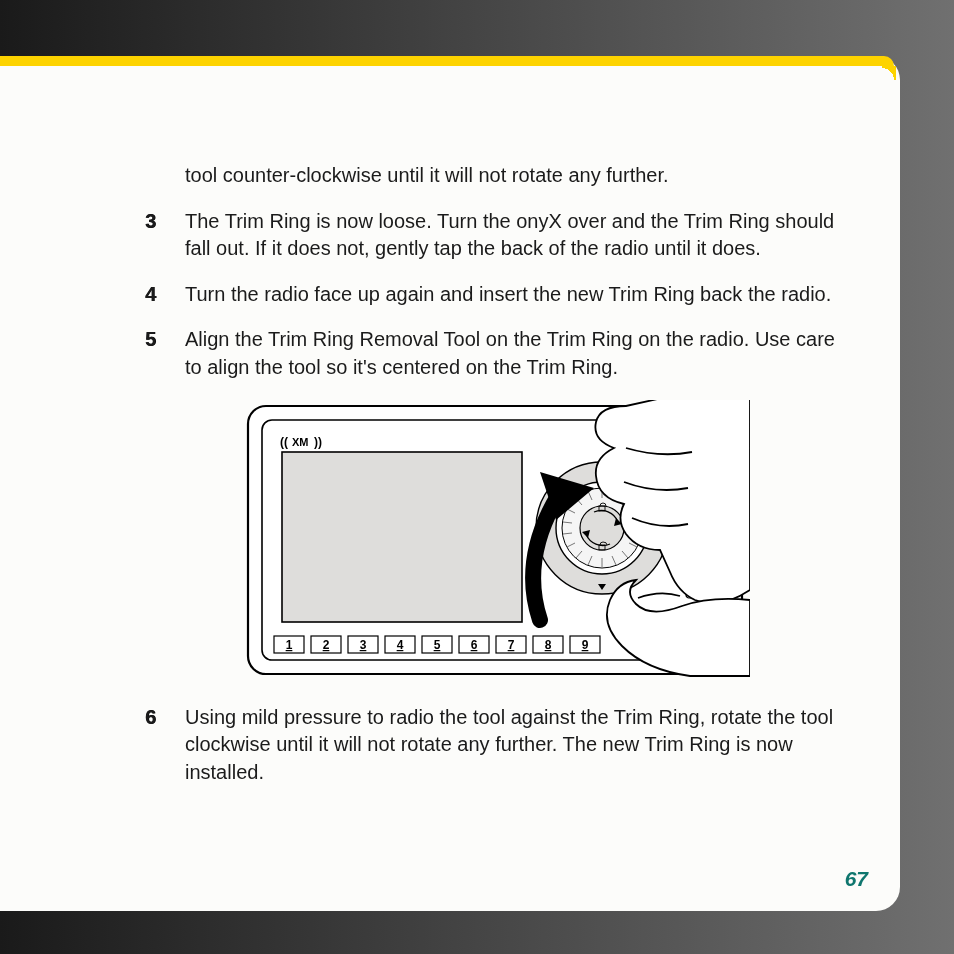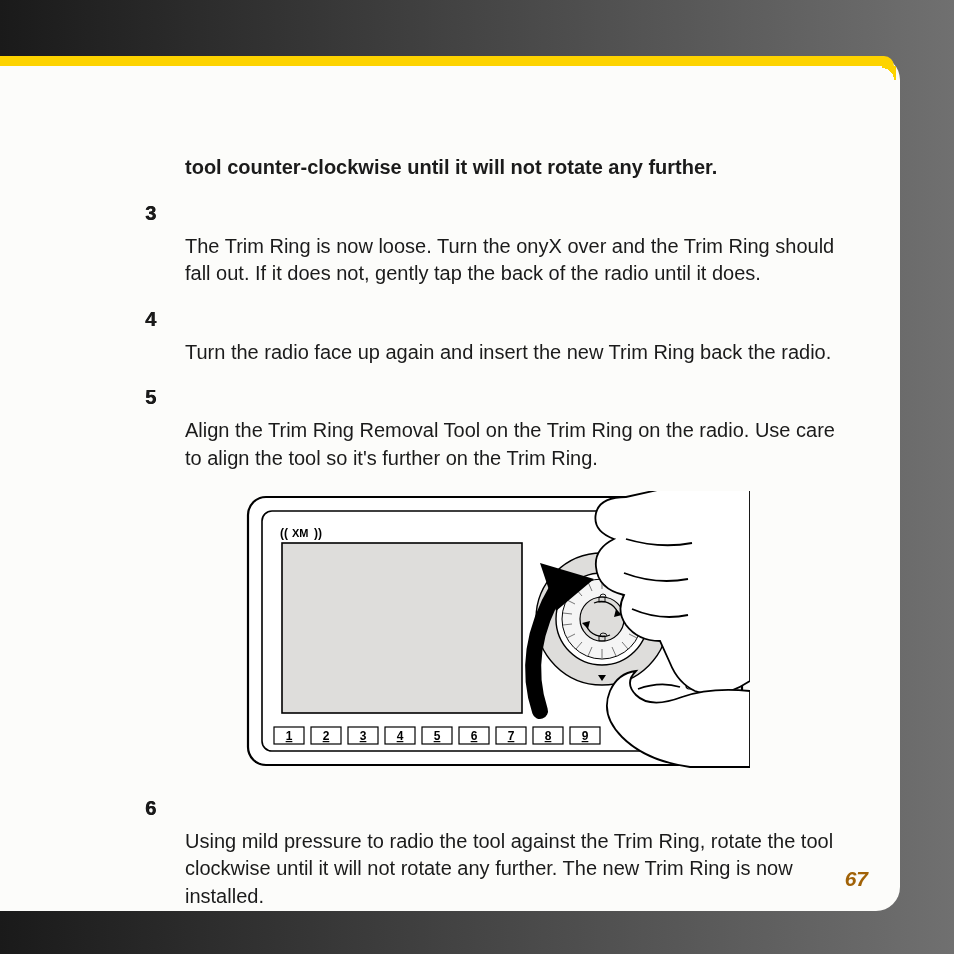--- a/index.html
+++ b/index.html
@@ -42,54 +42,52 @@
   .content {
     position: absolute;
     top: 90px;
     left: 145px;
     width: 700px;
     color: #1b1b1b;
     font-size: 20px;
     line-height: 1.38;
   }
   .intro {
-    margin: 8px 0 18px 40px;
-    font-weight: bold;
+    margin: 16px 0 18px 40px;
   }
   .step {
     display: flex;
     margin-bottom: 18px;
   }
   .step-num {
     width: 40px;
     flex-shrink: 0;
     font-weight: 900;
     font-size: 20px;
     text-shadow: 0.5px 0 0 #000;
   }
   .step-text {
     flex: 1;
-    margin-top: 33px;
   }
   .illustration {
     margin: 10px 0 24px 0;
     text-align: center;
   }
   .illustration svg {
     display: block;
     margin: 0 auto;
   }
   .page-number {
     position: absolute;
     bottom: 20px;
     right: 32px;
     font-weight: 900;
     font-style: italic;
     font-size: 21px;
-    color: #a16207;
+    color: #0f766e;
   }
 </style>
 </head>
 <body>
 
 <div class="page">
   <div class="yellow-bar-top"></div>
 
   <div class="content">
     <p class="intro">tool counter-clockwise until it will not rotate any further.</p>
@@ -99,21 +97,21 @@
       <div class="step-text">The Trim Ring is now loose. Turn the onyX over and the Trim Ring should fall out. If it does not, gently tap the back of the radio until it does.</div>
     </div>
 
     <div class="step">
       <div class="step-num">4</div>
       <div class="step-text">Turn the radio face up again and insert the new Trim Ring back the radio.</div>
     </div>
 
     <div class="step">
       <div class="step-num">5</div>
-      <div class="step-text">Align the Trim Ring Removal Tool on the Trim Ring on the radio. Use care to align the tool so it's further on the Trim Ring.</div>
+      <div class="step-text">Align the Trim Ring Removal Tool on the Trim Ring on the radio. Use care to align the tool so it's centered on the Trim Ring.</div>
     </div>
 
     <div class="illustration">
       <svg width="510" height="280" viewBox="0 0 510 280">
 
         <rect x="8" y="6" width="494" height="268" rx="18" ry="18" fill="#ffffff" stroke="#000" stroke-width="2.2"></rect>
 
         <rect x="22" y="20" width="466" height="240" rx="10" ry="10" fill="#ffffff" stroke="#000" stroke-width="1.6"></rect>
 
         <g transform="translate(40,36)">

